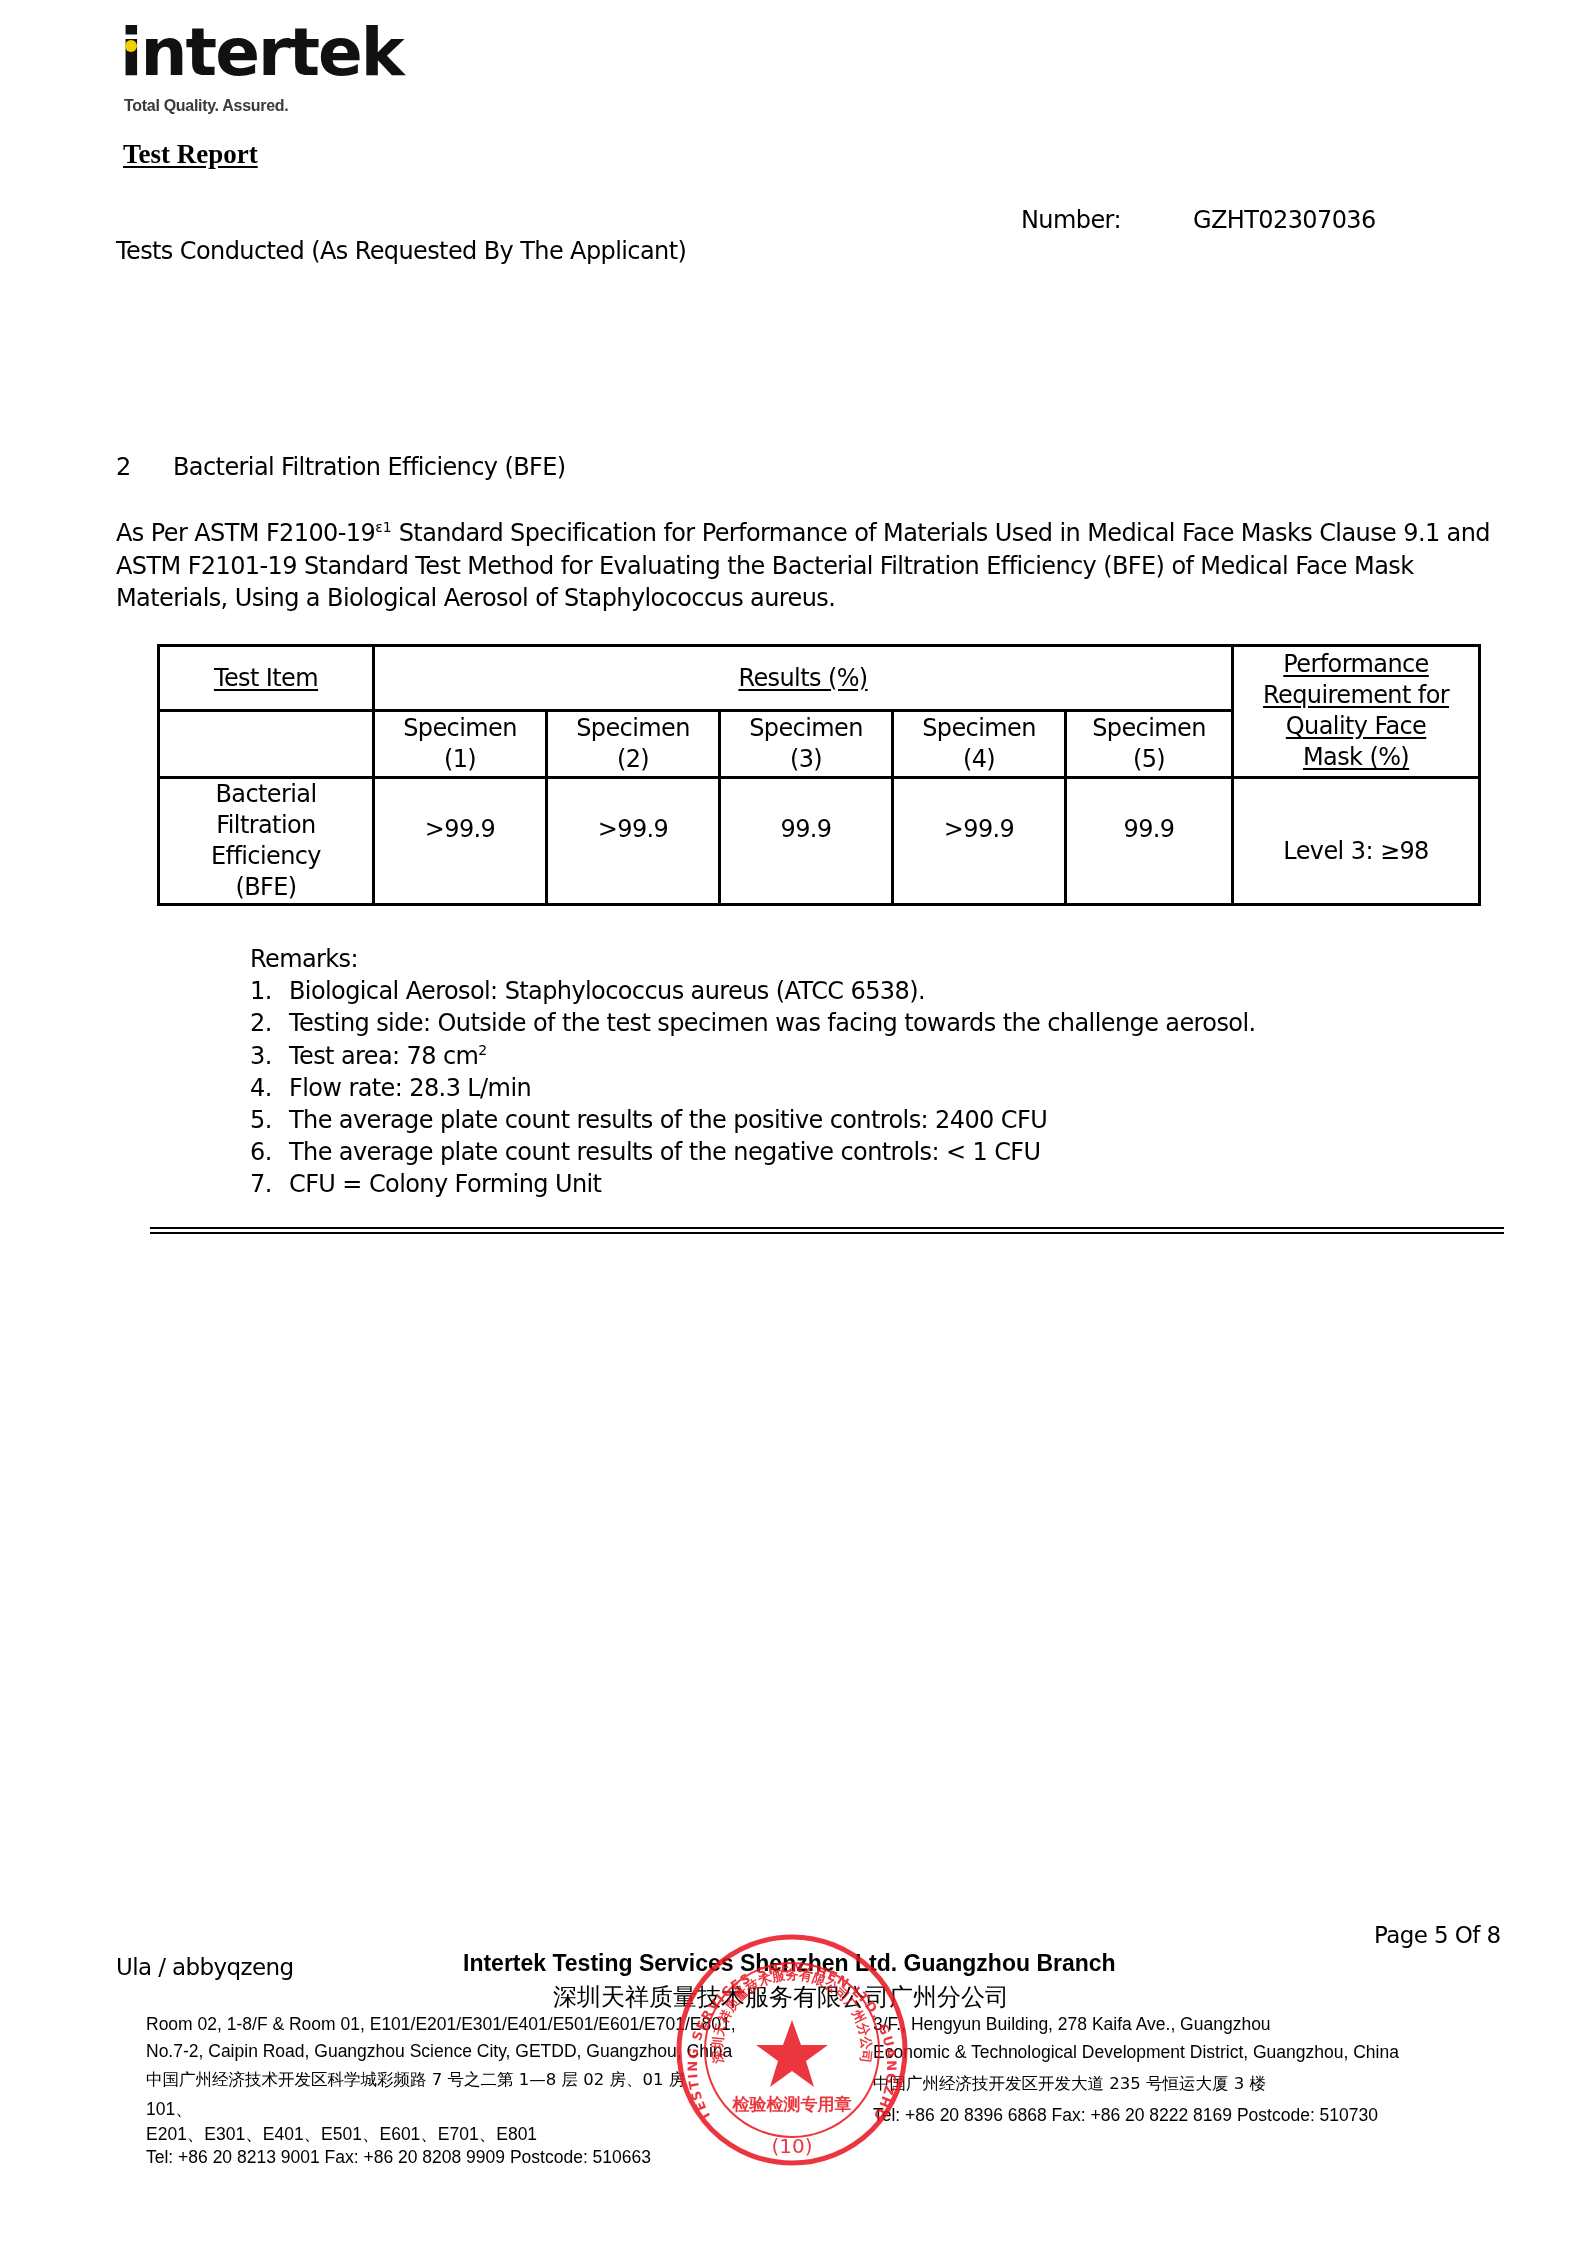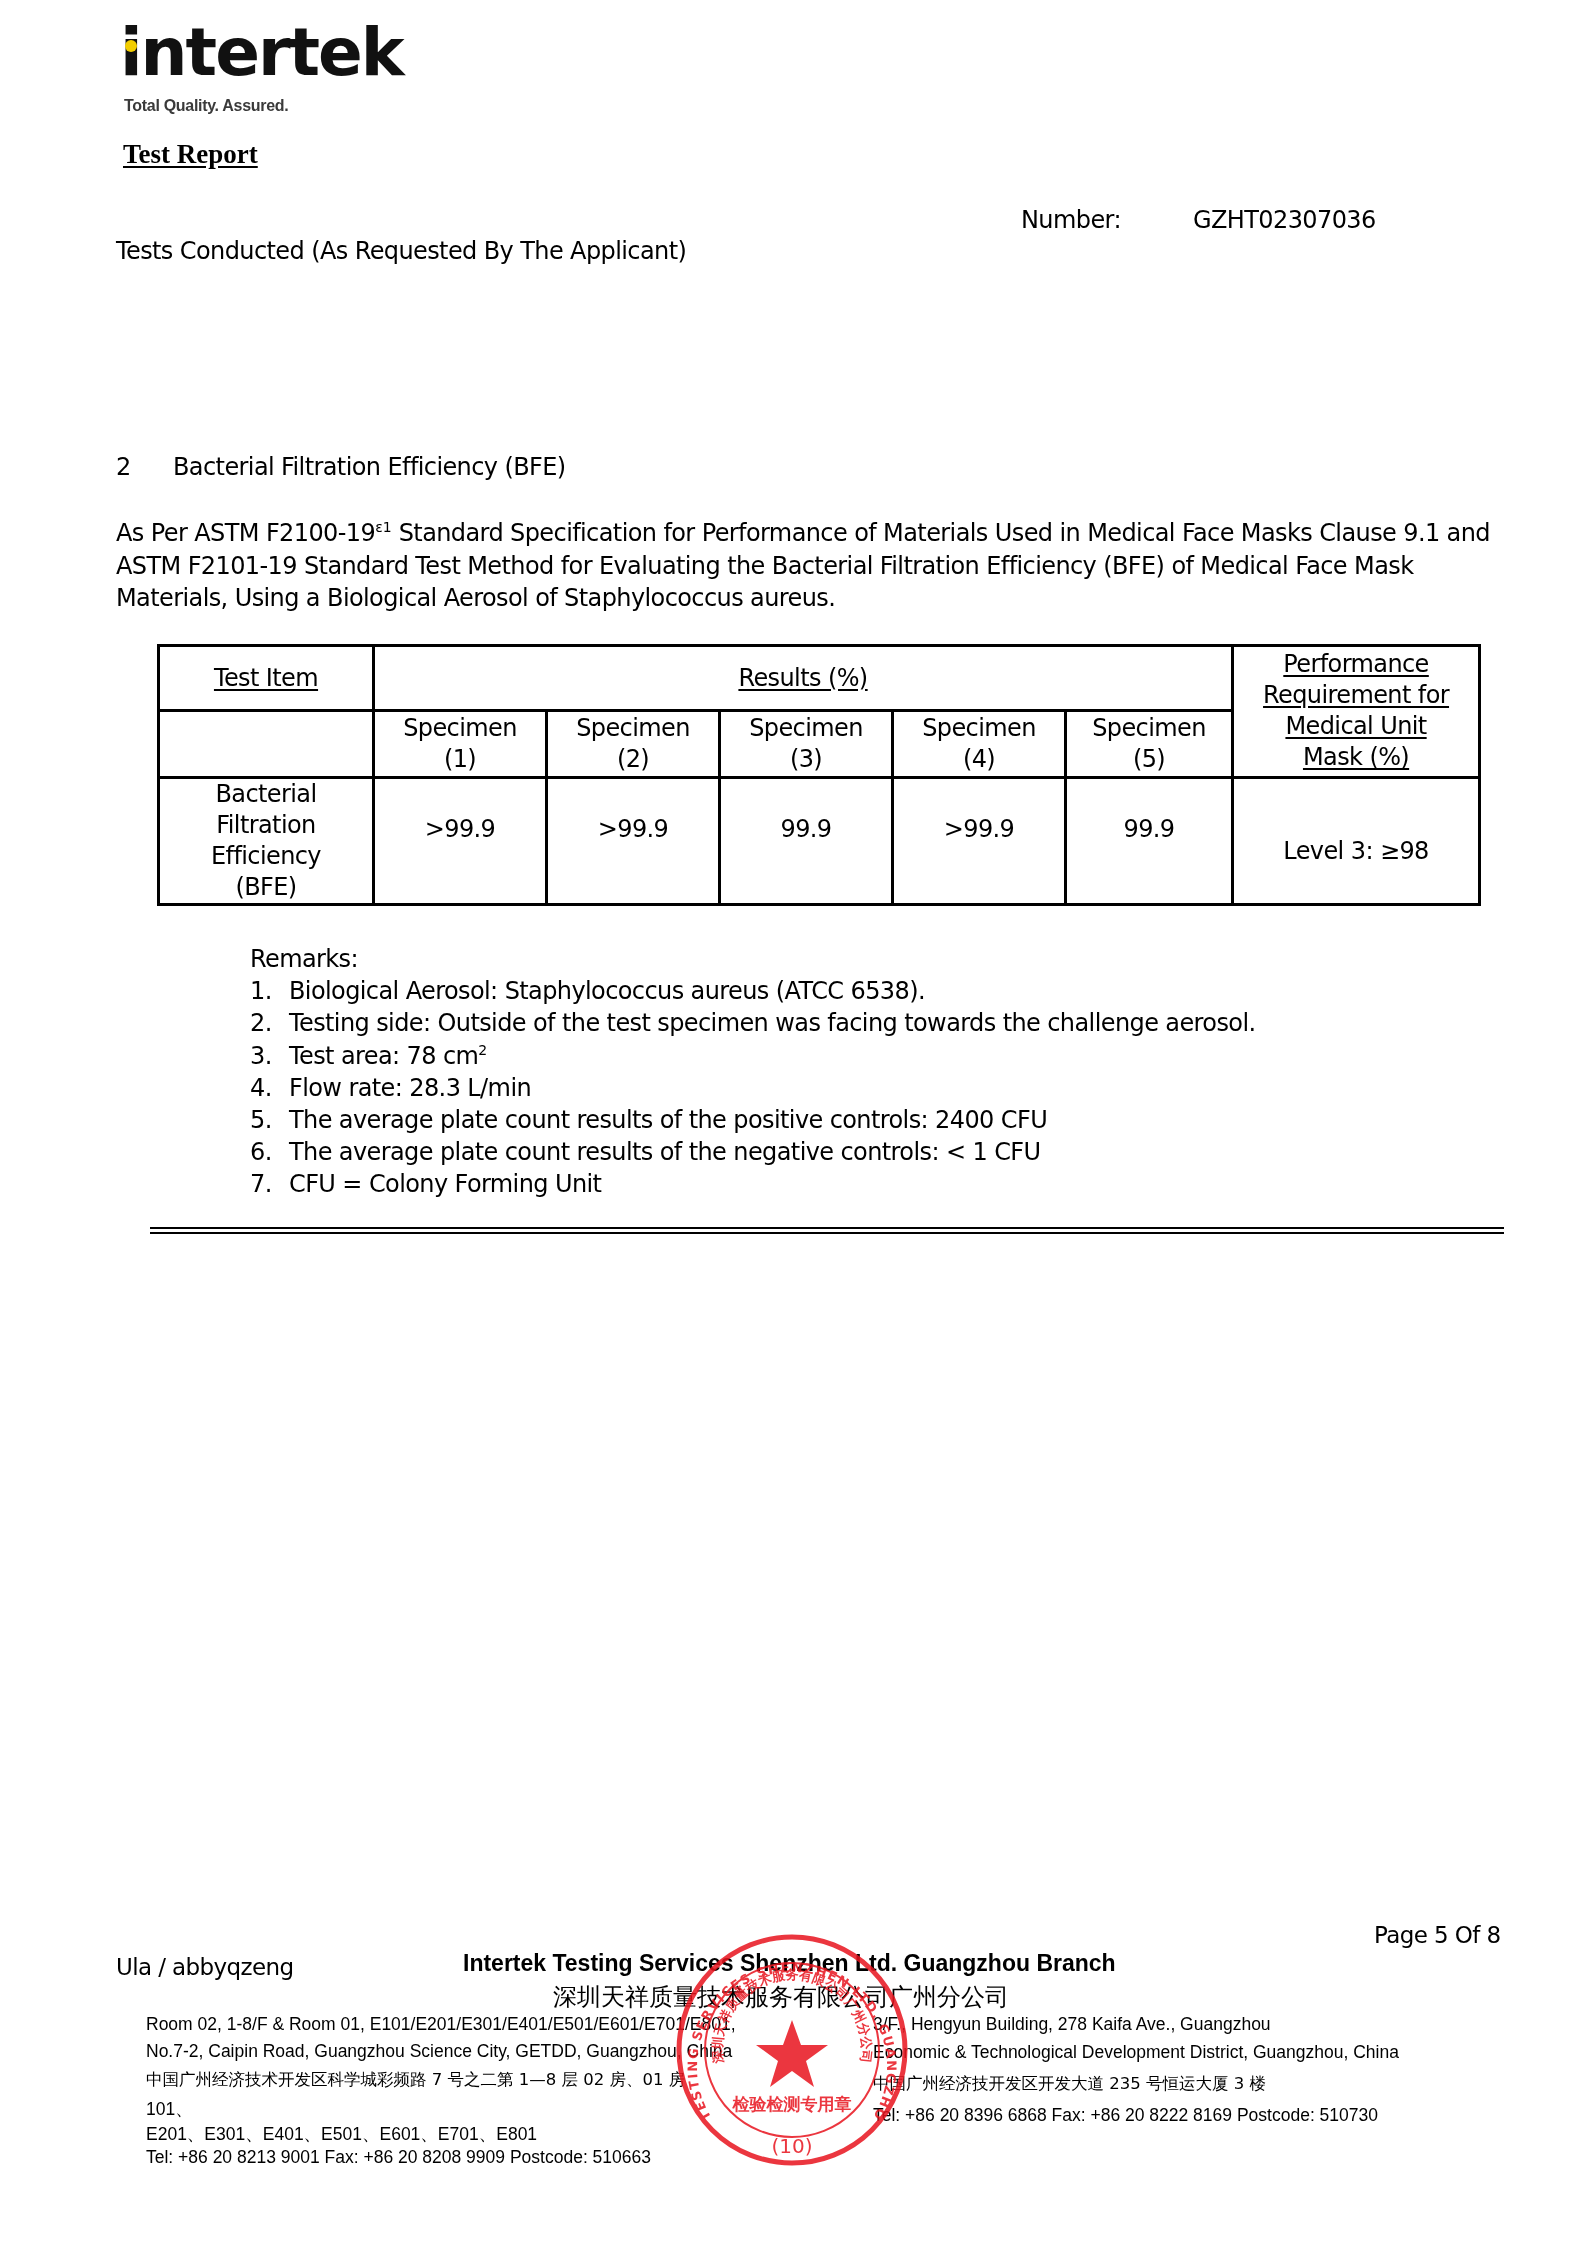--- a/index.html
+++ b/index.html
@@ -90,21 +90,21 @@
       <col style="width:167px">
       <col style="width:247px">
   </colgroup>
   <tbody>
       <tr style="height:65px">
     <td><span class="u">Test Item</span></td>
     <td colspan="5"><span class="u">Results (%)</span></td>
     <td rowspan="2">
       <span class="u">Performance</span><br>
       <span class="u">Requirement for</span><br>
-      <span class="u">Medical Unit</span><br>
+      <span class="u">Quality Face</span><br>
       <span class="u">Mask (%)</span>
     </td>
   </tr>
   <tr style="height:66px">
     <td></td>
     <td><span>Specimen</span><br><span>(1)</span></td>
     <td><span>Specimen</span><br><span>(2)</span></td>
     <td><span>Specimen</span><br><span>(3)</span></td>
     <td><span>Specimen</span><br><span>(4)</span></td>
     <td><span>Specimen</span><br><span>(5)</span></td>

